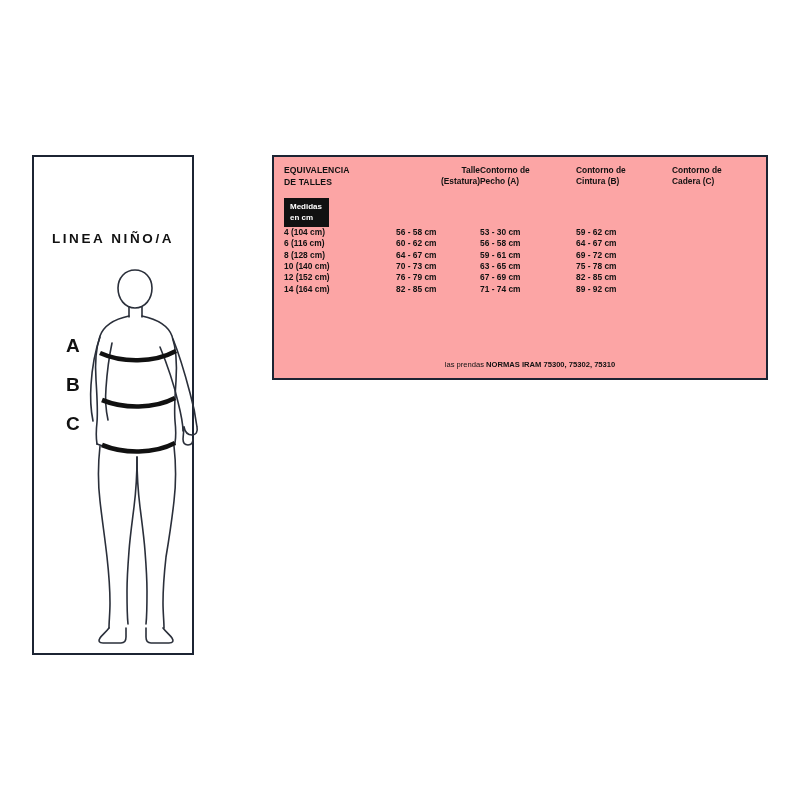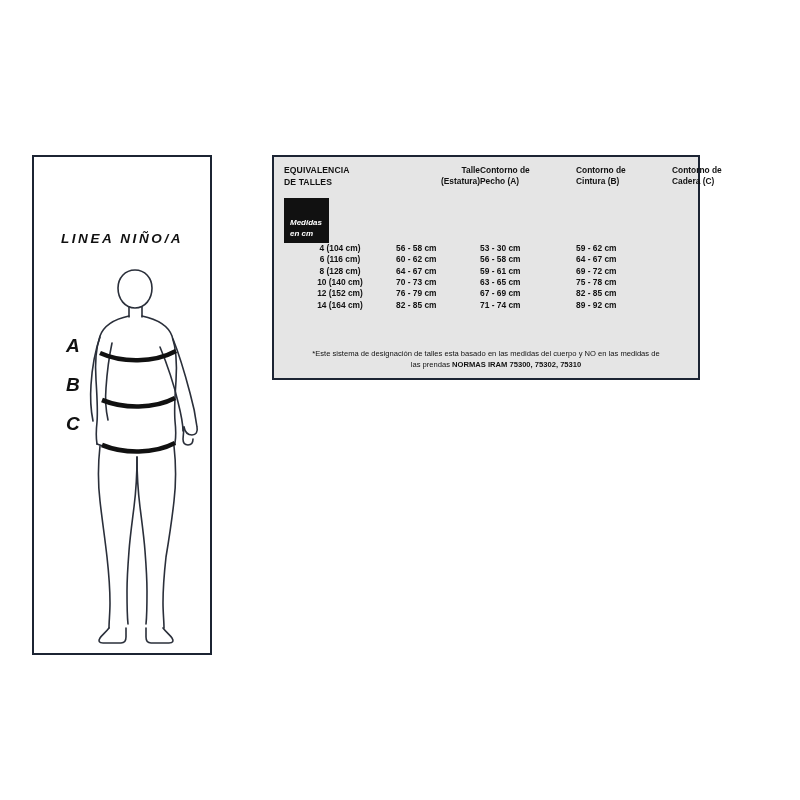--- a/index.html
+++ b/index.html
@@ -14,26 +14,25 @@
     font-family: "Liberation Sans", sans-serif;
     color: #1a1a1a;
     overflow: hidden;
   }
 
   
   #figure-panel {
     position: absolute;
     left: 32px;
     top: 155px;
-    width: 180px;
+    width: 162px;
     height: 500px;
     border: 2px solid #1c2433;
     box-sizing: border-box;
     background: #ffffff;
-    font-style: italic;
   }
   #figure-title {
     position: absolute;
     left: 0;
     right: 0;
     top: 74px;
     text-align: center;
     font-size: 13.5px;
     font-weight: bold;
     letter-spacing: 2.6px;
@@ -56,25 +55,25 @@
   }
   #abc-a { top: 178px; }
   #abc-b { top: 217px; }
   #abc-c { top: 256px; }
 
   
   #table-panel {
     position: absolute;
     left: 272px;
     top: 155px;
-    width: 428px;
+    width: 496px;
     height: 225px;
     border: 2px solid #1c2433;
     box-sizing: border-box;
-    background: #e5e5e5;
+    background: #fca5a5;
     padding: 8px 10px 6px 10px;
   }
   table.sizes {
     border-collapse: collapse;
     width: 100%;
     table-layout: fixed;
   }
   table.sizes td, table.sizes th {
     padding: 0;
     vertical-align: top;
@@ -91,42 +90,41 @@
     text-align: left;
     padding-bottom: 12px;
     font-weight: bold;
   }
   thead th.th-talle { text-align: right; }
 
   tbody td {
     padding-bottom: 10px;
   }
   td.td-talle {
-    text-align: center;
+    text-align: left;
   }
   tbody tr:last-child td { padding-bottom: 6px; }
 
   
   #equiv-label {
     font-size: 8.6px;
     font-weight: bold;
     line-height: 1.35;
     letter-spacing: 0.1px;
     color: #111111;
     margin-bottom: 10px;
   }
   #medidas-badge {
     display: inline-block;
     background: #111111;
     color: #ffffff;
     font-size: 8px;
     font-weight: bold;
     line-height: 1.3;
-    padding: 20px 7px 4px 6px;
-    font-style: italic;
+    padding: 4px 7px 4px 6px;
   }
   #medidas-badge span { display: block; }
 
   #footnote {
     position: absolute;
     left: 10px;
     right: 10px;
     bottom: 8px;
     text-align: center;
     font-size: 7.6px;
@@ -258,16 +256,16 @@
       <tr>
         <td class="td-talle">14 (164 cm)</td>
         <td>82 - 85 cm</td>
         <td>71 - 74 cm</td>
         <td>89 - 92 cm</td>
       </tr>
     </tbody>
   </table>
 
   <div id="footnote">
-    <span>*Este sistema de designación de talles esta basado en las medidas del cuerpo y NO en las medidas de</span><br>
+    <br>
     <span class="fn-lead">las prendas </span><b>NORMAS IRAM 75300, 75302, 75310</b>
   </div>
 </div>
 
 </body></html>

